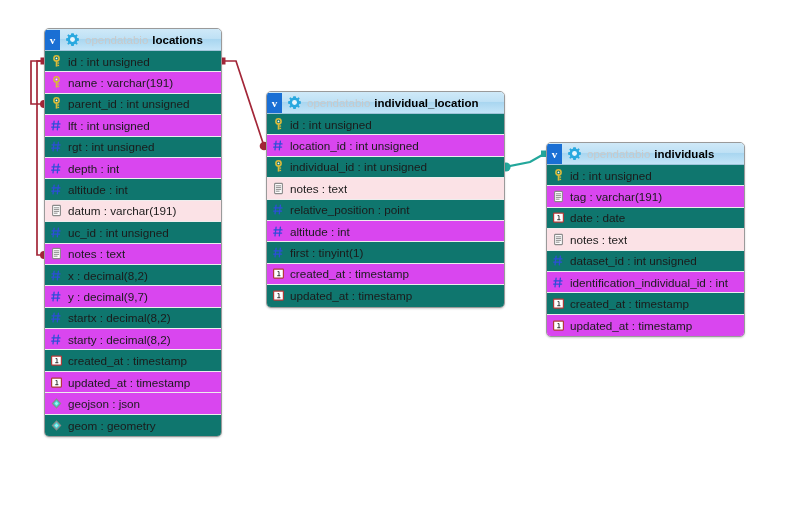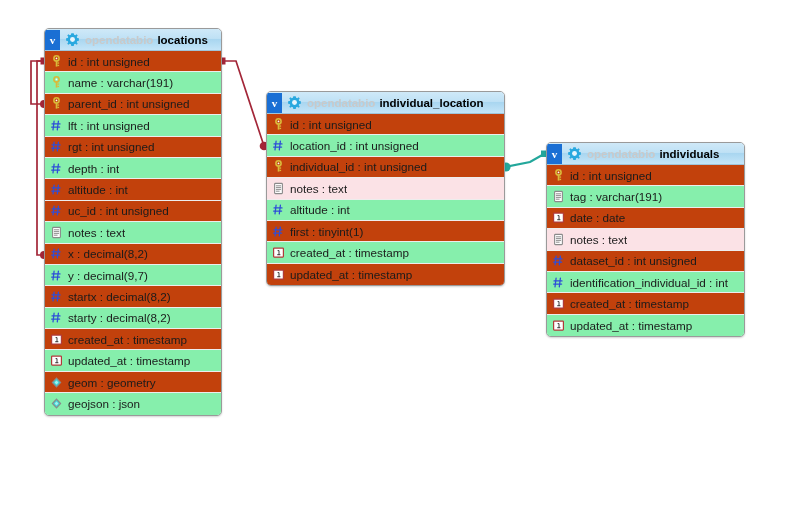--- a/index.html
+++ b/index.html
@@ -44,37 +44,37 @@
     font-size:11px;
     font-weight:bold;
     display:flex;align-items:center;justify-content:center;
     flex:0 0 auto;
     font-family:"Liberation Serif", serif;
   }
   .gear{
     width:15px;height:15px;flex:0 0 auto;margin:0 5px 0 5px;
     display:block;
   }
-  .schema-name{color:#c9c9c9;font-weight:bold;margin-right:4px;}
+  .schema-name{color:#c9c9c9;font-weight:normal;margin-right:4px;}
   .table-name{color:#000000;font-weight:bold;}
 
   .col{
     height:21.4px;
     display:flex;
     align-items:center;
     font-size:11.7px;
     color:#1b1b1b;
     white-space:nowrap;
     padding-left:5px;
     box-sizing:border-box;
     border-bottom:1px solid #ededed;
   }
   .col:last-child{border-bottom:none;}
-  .col.alt{background:#86efac;}
-  .col.plain{background:#c2410c;}
+  .col.alt{background:#d946ef;}
+  .col.plain{background:#0f766e;}
   .col.nullable-text{background:#fbe2e6;}
   .ic{width:13px;height:13px;flex:0 0 auto;margin-right:5px;display:block;}
   .cname{overflow:hidden;text-overflow:clip;}
 
   
   #ent-locations{left:44px;top:28px;width:178px;}
   #ent-individual_location{left:266px;top:91px;width:239px;}
   #ent-individuals{left:546px;top:142px;width:199px;}
 </style>
 </head>
@@ -188,41 +188,53 @@
           <span class="ic"><svg viewBox="0 0 13 13" width="13" height="13">
               <g stroke="#2e4ed8" stroke-width="1.25" stroke-linecap="round">
                 <line x1="4.1" y1="2.2" x2="3.0" y2="10.8"></line>
                 <line x1="8.4" y1="2.2" x2="7.3" y2="10.8"></line>
                 <line x1="2.0" y1="4.9" x2="10.0" y2="4.9"></line>
                 <line x1="1.6" y1="8.1" x2="9.6" y2="8.1"></line>
               </g>
             </svg></span>
           <span class="cname">altitude : int</span>
         </div>
-        <div class="col plain">
-          <span class="ic"><svg viewBox="0 0 13 13" width="13" height="13">
-              <g stroke="#2e4ed8" stroke-width="1.25" stroke-linecap="round">
-                <line x1="4.1" y1="2.2" x2="3.0" y2="10.8"></line>
-                <line x1="8.4" y1="2.2" x2="7.3" y2="10.8"></line>
-                <line x1="2.0" y1="4.9" x2="10.0" y2="4.9"></line>
-                <line x1="1.6" y1="8.1" x2="9.6" y2="8.1"></line>
-              </g>
-            </svg></span>
-          <span class="cname">uc_id : int unsigned</span>
-        </div>
-        <div class="col alt">
+        <div class="col nullable-text">
           <span class="ic"><svg viewBox="0 0 13 13" width="13" height="13">
               <rect x="2.6" y="1.4" width="7.8" height="10.2" rx="0.8" fill="#fdfdfd" stroke="#8a8a8a" stroke-width="1.1"></rect>
               <g stroke="#8a8a8a" stroke-width="0.95" stroke-linecap="round">
                 <line x1="4.3" y1="3.8" x2="8.7" y2="3.8"></line>
                 <line x1="4.3" y1="5.6" x2="8.7" y2="5.6"></line>
                 <line x1="4.3" y1="7.4" x2="8.7" y2="7.4"></line>
                 <line x1="4.3" y1="9.2" x2="7.2" y2="9.2"></line>
               </g>
             </svg></span>
+          <span class="cname">datum : varchar(191)</span>
+        </div>
+        <div class="col plain">
+          <span class="ic"><svg viewBox="0 0 13 13" width="13" height="13">
+              <g stroke="#2e4ed8" stroke-width="1.25" stroke-linecap="round">
+                <line x1="4.1" y1="2.2" x2="3.0" y2="10.8"></line>
+                <line x1="8.4" y1="2.2" x2="7.3" y2="10.8"></line>
+                <line x1="2.0" y1="4.9" x2="10.0" y2="4.9"></line>
+                <line x1="1.6" y1="8.1" x2="9.6" y2="8.1"></line>
+              </g>
+            </svg></span>
+          <span class="cname">uc_id : int unsigned</span>
+        </div>
+        <div class="col alt">
+          <span class="ic"><svg viewBox="0 0 13 13" width="13" height="13">
+              <rect x="2.6" y="1.4" width="7.8" height="10.2" rx="0.8" fill="#fdfdfd" stroke="#8a8a8a" stroke-width="1.1"></rect>
+              <g stroke="#8a8a8a" stroke-width="0.95" stroke-linecap="round">
+                <line x1="4.3" y1="3.8" x2="8.7" y2="3.8"></line>
+                <line x1="4.3" y1="5.6" x2="8.7" y2="5.6"></line>
+                <line x1="4.3" y1="7.4" x2="8.7" y2="7.4"></line>
+                <line x1="4.3" y1="9.2" x2="7.2" y2="9.2"></line>
+              </g>
+            </svg></span>
           <span class="cname">notes : text</span>
         </div>
         <div class="col plain">
           <span class="ic"><svg viewBox="0 0 13 13" width="13" height="13">
               <g stroke="#2e4ed8" stroke-width="1.25" stroke-linecap="round">
                 <line x1="4.1" y1="2.2" x2="3.0" y2="10.8"></line>
                 <line x1="8.4" y1="2.2" x2="7.3" y2="10.8"></line>
                 <line x1="2.0" y1="4.9" x2="10.0" y2="4.9"></line>
                 <line x1="1.6" y1="8.1" x2="9.6" y2="8.1"></line>
               </g>
@@ -271,35 +283,35 @@
           <span class="cname">created_at : timestamp</span>
         </div>
         <div class="col alt">
           <span class="ic"><svg viewBox="0 0 13 13" width="13" height="13">
               <rect x="1.6" y="2.0" width="9.8" height="9.0" rx="0.7" fill="#ffffff" stroke="#b03a3a" stroke-width="1.25"></rect>
               <rect x="2.9" y="3.3" width="7.2" height="6.4" fill="#ffffff"></rect>
               <path d="M6.0 4.6 L7.0 4.6 L7.0 8.7 M5.6 8.7 L8.0 8.7" stroke="#333" stroke-width="0.95" fill="none" stroke-linecap="round"></path>
             </svg></span>
           <span class="cname">updated_at : timestamp</span>
         </div>
-        <div class="col plain">
+        <div class="col alt">
           <span class="ic"><svg viewBox="0 0 13 13" width="13" height="13">
               <path d="M6.5 1.3 L11.4 6.5 L6.5 11.7 L1.6 6.5 Z" fill="#8a8a8a"></path>
               <path d="M6.5 3.1 L9.8 6.5 L6.5 9.9 L3.2 6.5 Z" fill="#3fd3d3"></path>
               <path d="M6.5 4.5 L8.4 6.5 L6.5 8.5 L4.6 6.5 Z" fill="#9ff0ef"></path>
             </svg></span>
-          <span class="cname">geom : geometry</span>
-        </div>
-        <div class="col alt">
+          <span class="cname">geojson : json</span>
+        </div>
+        <div class="col plain">
           <span class="ic"><svg viewBox="0 0 13 13" width="13" height="13">
               <path d="M6.5 1.3 L11.4 6.5 L6.5 11.7 L1.6 6.5 Z" fill="#8a8a8a"></path>
               <path d="M6.5 3.1 L9.8 6.5 L6.5 9.9 L3.2 6.5 Z" fill="#3fd3d3"></path>
               <path d="M6.5 4.5 L8.4 6.5 L6.5 8.5 L4.6 6.5 Z" fill="#9ff0ef"></path>
             </svg></span>
-          <span class="cname">geojson : json</span>
+          <span class="cname">geom : geometry</span>
         </div>
       </div>
   </div>
 
   <div class="entity" id="ent-individual_location">
     <div class="entity-header">
       <span class="vbadge">v</span>
       <span class="gear">
         <svg viewBox="0 0 16 16" width="15" height="15" xmlns="http://www.w3.org/2000/svg">
           <path d="M8 1.2 L9.3 1.2 L9.7 3.0 L11.0 3.5 L12.4 2.4 L13.6 3.6 L12.5 5.0 L13.0 6.3 L14.8 6.7 L14.8 8.0 L14.8 9.3 L13.0 9.7 L12.5 11.0 L13.6 12.4 L12.4 13.6 L11.0 12.5 L9.7 13.0 L9.3 14.8 L8 14.8 L6.7 14.8 L6.3 13.0 L5.0 12.5 L3.6 13.6 L2.4 12.4 L3.5 11.0 L3.0 9.7 L1.2 9.3 L1.2 8 L1.2 6.7 L3.0 6.3 L3.5 5.0 L2.4 3.6 L3.6 2.4 L5.0 3.5 L6.3 3.0 L6.7 1.2 Z" fill="#29a8df"></path>
@@ -346,20 +358,31 @@
               <rect x="2.6" y="1.4" width="7.8" height="10.2" rx="0.8" fill="#fdfdfd" stroke="#8a8a8a" stroke-width="1.1"></rect>
               <g stroke="#8a8a8a" stroke-width="0.95" stroke-linecap="round">
                 <line x1="4.3" y1="3.8" x2="8.7" y2="3.8"></line>
                 <line x1="4.3" y1="5.6" x2="8.7" y2="5.6"></line>
                 <line x1="4.3" y1="7.4" x2="8.7" y2="7.4"></line>
                 <line x1="4.3" y1="9.2" x2="7.2" y2="9.2"></line>
               </g>
             </svg></span>
           <span class="cname">notes : text</span>
         </div>
+        <div class="col plain">
+          <span class="ic"><svg viewBox="0 0 13 13" width="13" height="13">
+              <g stroke="#2e4ed8" stroke-width="1.25" stroke-linecap="round">
+                <line x1="4.1" y1="2.2" x2="3.0" y2="10.8"></line>
+                <line x1="8.4" y1="2.2" x2="7.3" y2="10.8"></line>
+                <line x1="2.0" y1="4.9" x2="10.0" y2="4.9"></line>
+                <line x1="1.6" y1="8.1" x2="9.6" y2="8.1"></line>
+              </g>
+            </svg></span>
+          <span class="cname">relative_position : point</span>
+        </div>
         <div class="col alt">
           <span class="ic"><svg viewBox="0 0 13 13" width="13" height="13">
               <g stroke="#2e4ed8" stroke-width="1.25" stroke-linecap="round">
                 <line x1="4.1" y1="2.2" x2="3.0" y2="10.8"></line>
                 <line x1="8.4" y1="2.2" x2="7.3" y2="10.8"></line>
                 <line x1="2.0" y1="4.9" x2="10.0" y2="4.9"></line>
                 <line x1="1.6" y1="8.1" x2="9.6" y2="8.1"></line>
               </g>
             </svg></span>
           <span class="cname">altitude : int</span>

